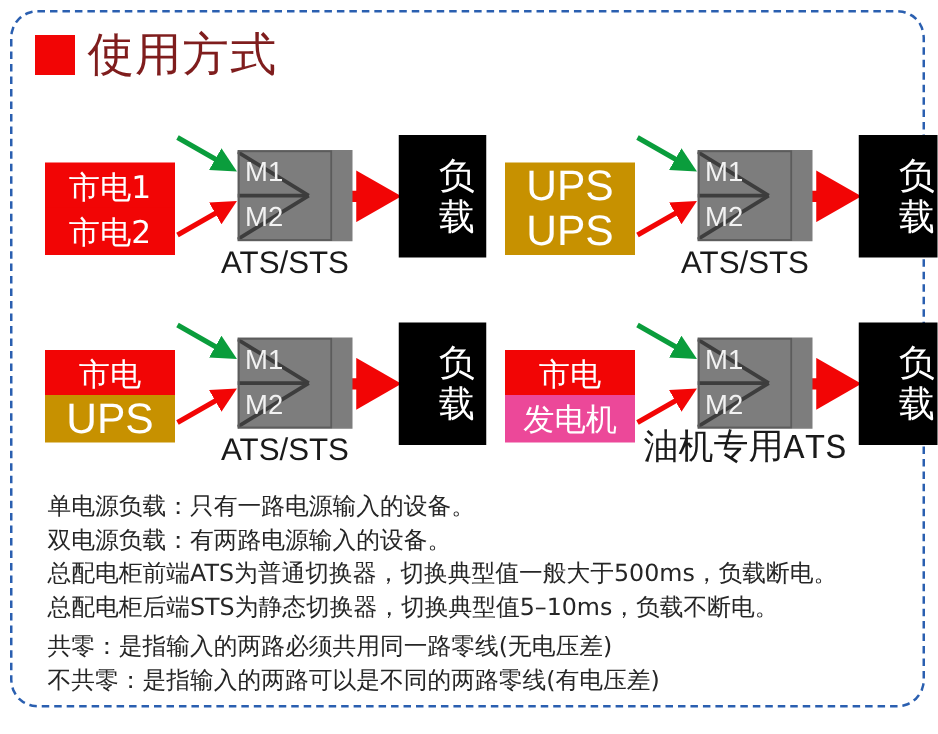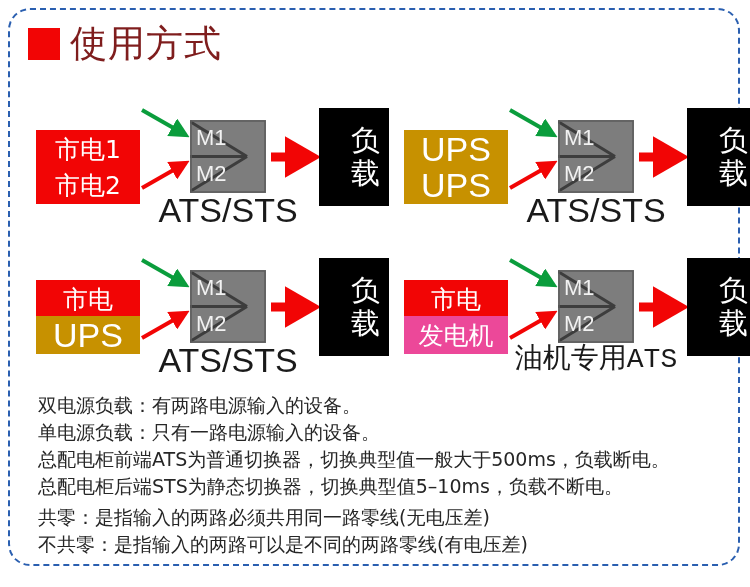--- a/index.html
+++ b/index.html
@@ -106,21 +106,21 @@
 
   
   .switch-unit {
     position: absolute;
     left: 166px;
     top: 32px;
     width: 76px;
   }
   .switch-box {
     position: relative;
-    width: 76px;
+    width: 92px;
     height: 73px;
     background: #7d7d7d;
     box-sizing: border-box;
   }
   .switch-box svg {
     position: absolute;
     left: 0; top: 0;
     width: 76px;
     height: 73px;
   }
@@ -132,21 +132,21 @@
     line-height: 22px;
     font-family: "Liberation Sans", "DejaVu Sans", sans-serif;
   }
   .m1 { top: 7px; }
   .m2 { top: 43px; }
   .switch-caption {
     position: absolute;
     left: 50%;
     transform: translateX(-50%);
     top: 76px;
-    font-size: 34px;
+    font-size: 25px;
     line-height: 28px;
     color: #1a1a1a;
     white-space: nowrap;
     font-family: "Liberation Sans", "DejaVu Sans", sans-serif;
   }
   .switch-caption.cjk {
     font-family: Liberation Mono, monospace;
     font-size: 28px;
   }
 
@@ -343,21 +343,21 @@
         <div class="m-label m1">M1</div>
         <div class="m-label m2">M2</div>
       </div>
       <div class="switch-caption cjk">油机专用ATS</div>
     </div>
 
     <div class="load">负载</div>
   </div>
 
   <div class="notes">
+    <div class="note-line">单电源负载：只有一路电源输入的设备。</div>
     <div class="note-line">双电源负载：有两路电源输入的设备。</div>
-    <div class="note-line">单电源负载：只有一路电源输入的设备。</div>
     <div class="note-line">总配电柜前端ATS为普通切换器，切换典型值一般大于500ms，负载断电。</div>
     <div class="note-line">总配电柜后端STS为静态切换器，切换典型值5–10ms，负载不断电。</div>
     <div class="note-line gap">共零：是指输入的两路必须共用同一路零线(无电压差)</div>
     <div class="note-line">不共零：是指输入的两路可以是不同的两路零线(有电压差)</div>
   </div>
 
 </div>
 
 </body></html>

